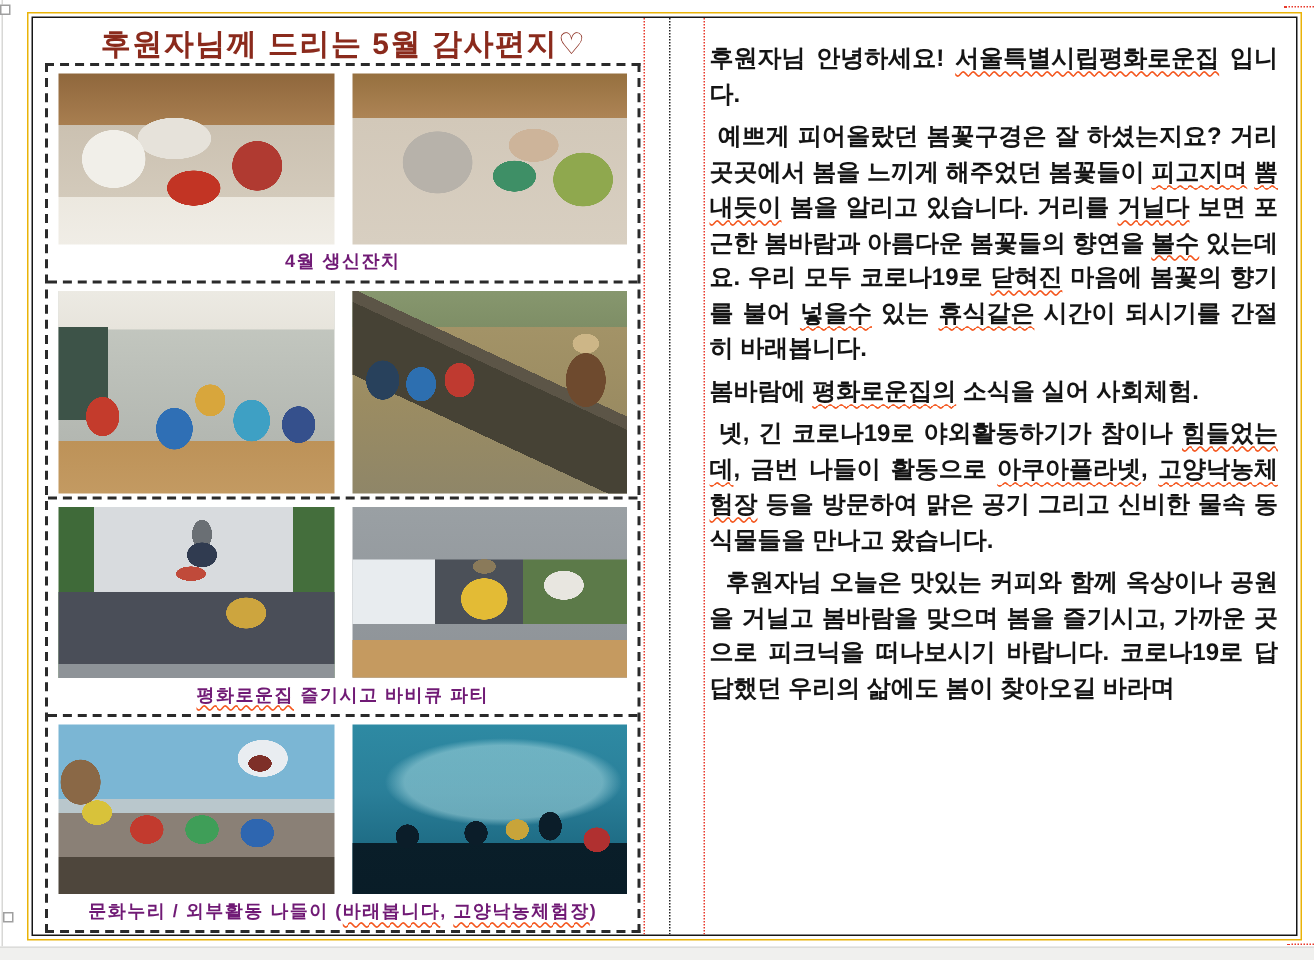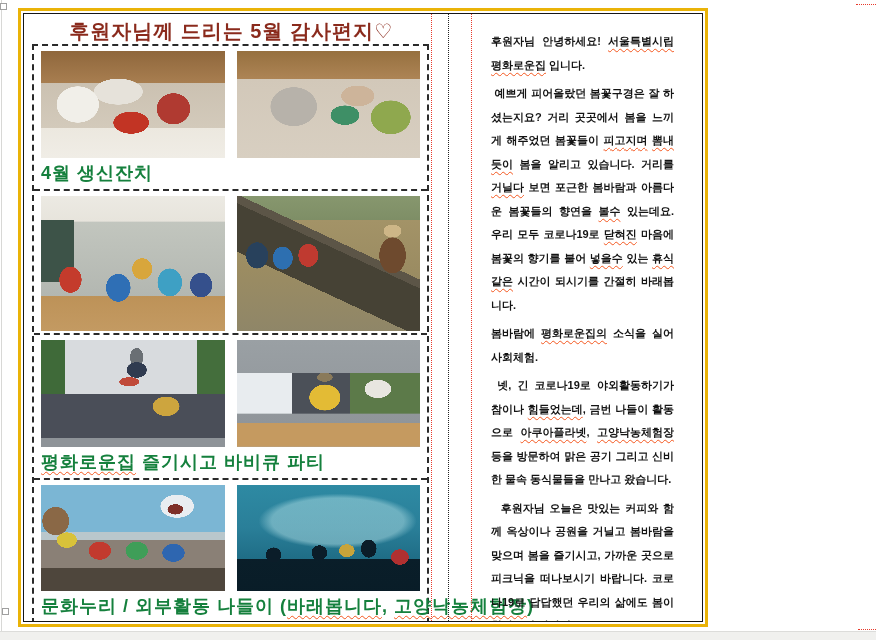--- a/index.html
+++ b/index.html
@@ -7,47 +7,47 @@
   body { font-family:"Liberation Sans","DejaVu Sans",sans-serif; background:#fff; position:relative; overflow:hidden; }
 
   .app { position:absolute; inset:0; background:#ffffff; }
   .bottom-strip { position:absolute; left:0; right:0; bottom:0; height:9px; background:#f0f0ee; border-top:1px solid #dcdcda; }
   .left-edge-line { position:absolute; left:1px; top:0; bottom:9px; width:1px; background:#d8d8d6; }
   .handle { position:absolute; width:7px; height:7px; border:1px solid #9f9f9f; background:#fff; }
   .handle.tl { left:0; top:3px; }
   .handle.bl { left:2px; top:608px; }
 
   
-  .page { position:absolute; left:18px; top:8px; width:690px; height:619px; border:3px solid #eab308; padding:2px; background:#fff; }
+  .page { position:absolute; left:18px; top:8px; width:850px; height:619px; border:1px solid #eab308; padding:2px; background:#fff; }
   .page-inner { position:relative; width:100%; height:100%; border:1px solid #161616; overflow:hidden; }
 
   
   .guide-h { position:absolute; height:0; border-top:1px dotted #e8392b; }
   .guide-h.tr { top:4px; left:856px; width:20px; }
   .guide-h.br { top:629px; left:858px; width:18px; }
 
   
   .col-left { position:absolute; left:0; top:0; width:414px; height:100%; }
   .title { margin-top:4px; text-align:center; font-size:20px; font-weight:bold; letter-spacing:1px; color:#8a2a1c; }
   .photo-box { position:absolute; left:8px; top:30px; width:397px; height:580px; border:2px dashed #2a2a2a; display:flex; flex-direction:column; }
   .group { flex:1; display:flex; flex-direction:column; padding:5px 7px 2px; border-top:2px dashed #2a2a2a; min-height:0; }
   .group:first-child { border-top:none; }
   .photos { flex:1; display:flex; gap:12px; min-height:0; }
   .ph { flex:1; min-height:0; background-repeat:no-repeat; background-size:100% 100%; }
-  .caption { text-align:left; font-size:18px; font-weight:bold; color:#15803d; padding:3px 0 2px; letter-spacing:1px; white-space:nowrap; }
+  .caption { text-align:center; font-size:12px; font-weight:bold; color:#701a75; padding:3px 0 2px; letter-spacing:1px; white-space:nowrap; }
 
   
   .vline { position:absolute; top:0; bottom:0; width:0; }
   .vline.red1 { left:407px; border-left:1px dotted #e8392b; }
   .vline.black { left:424px; border-left:1px dotted #222; }
   .vline.red2 { left:447px; border-left:1px dotted #e8392b; }
 
   
   .col-right { position:absolute; left:449px; right:2px; top:0; bottom:0; padding:11px 10px 0 2px; }
-  .col-right p { font-size:11px; line-height:23.5px; font-weight:bold; color:#141414; text-align:justify; white-space:pre-wrap; margin:5px 16px; word-break:break-all; }
+  .col-right p { font-size:16px; line-height:23.5px; font-weight:bold; color:#141414; text-align:justify; white-space:pre-wrap; margin:5px 0; word-break:break-all; }
   .sp { text-decoration: underline wavy #f4571f 1px; text-underline-offset:3px; }
 
   
   .p1a{background-image:
     radial-gradient(ellipse 16% 17% at 49% 67%, #c23424 0 60%, transparent 61%),
     radial-gradient(ellipse 19% 28% at 20% 50%, #f1efe9 0 60%, transparent 61%),
     radial-gradient(ellipse 15% 24% at 72% 54%, #b03a31 0 60%, transparent 61%),
     radial-gradient(ellipse 22% 20% at 42% 38%, #e6e2da 0 60%, transparent 61%),
     linear-gradient(180deg,#8f673c 0%,#a87e50 30%,#cbc1b1 30%,#d3cabb 72%,#ece8df 72%,#f0ede6 100%);}
   .p1b{background-image:

